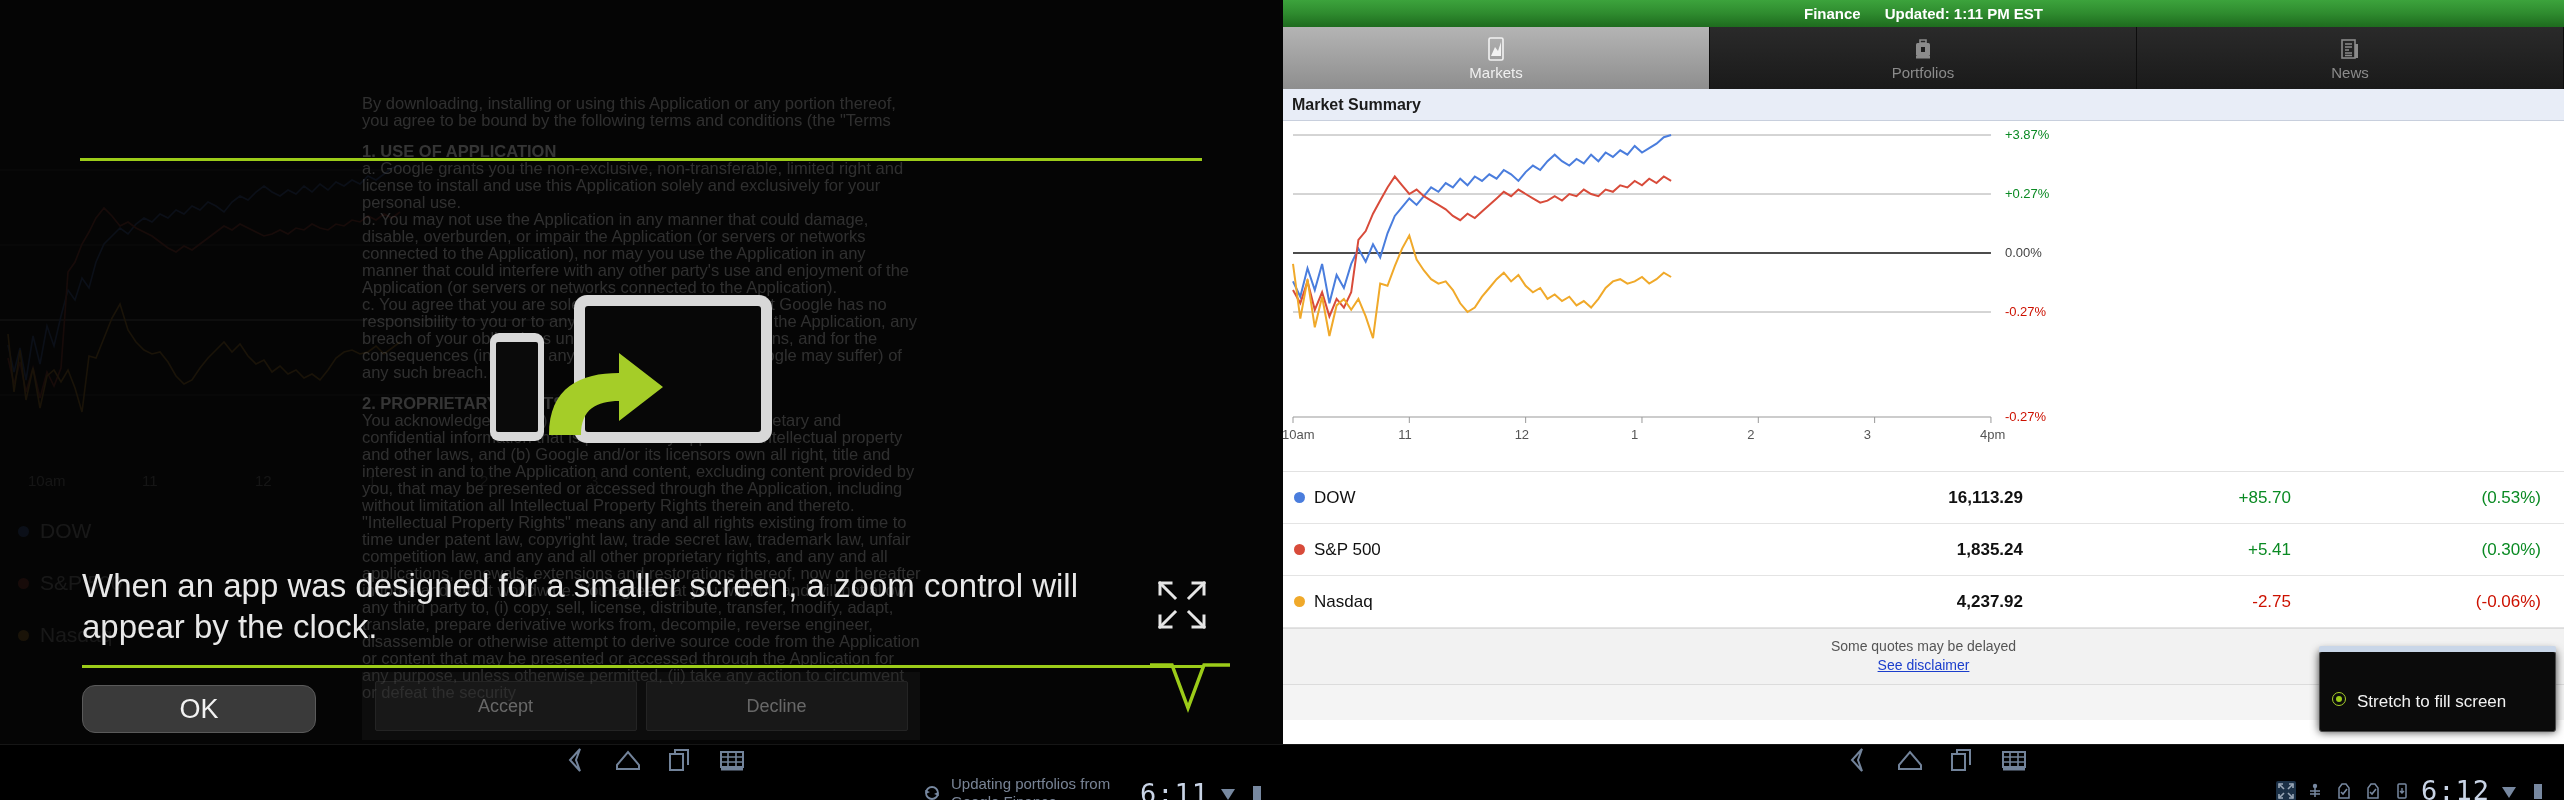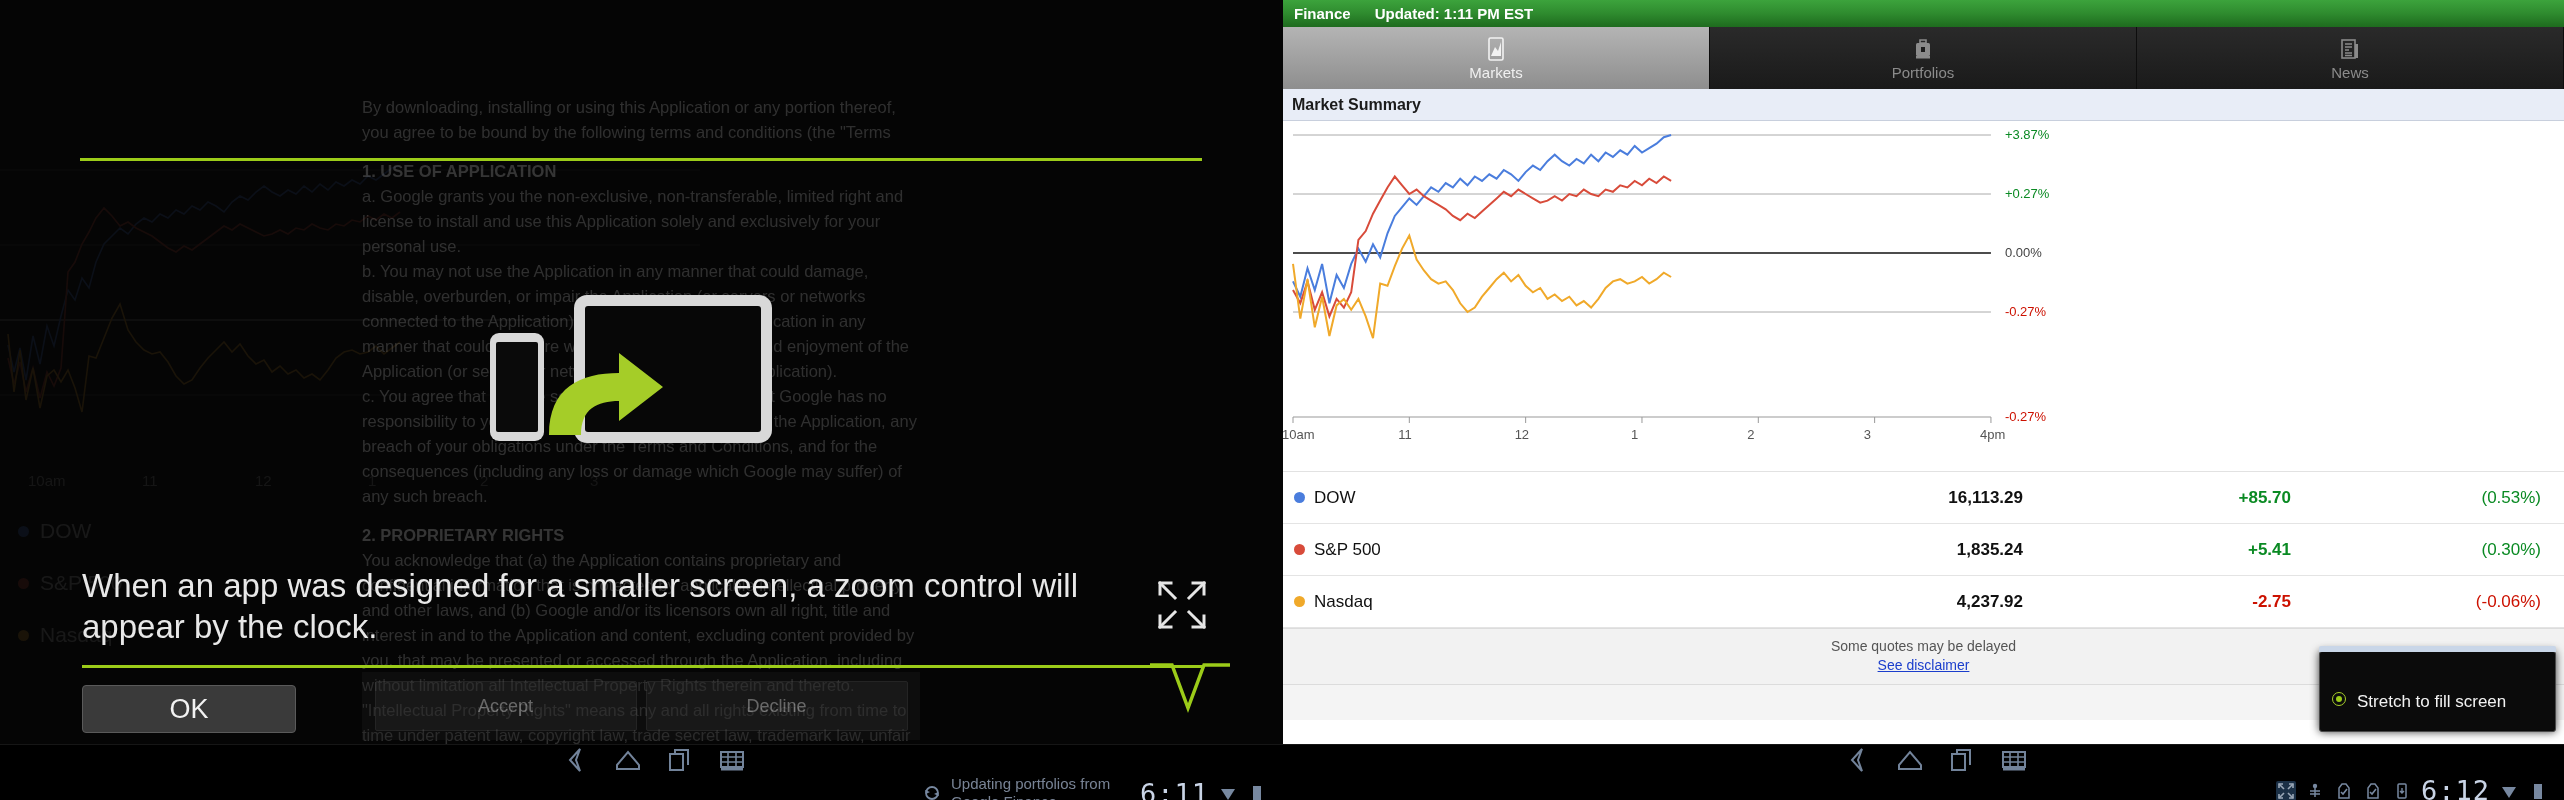--- a/index.html
+++ b/index.html
@@ -30,21 +30,21 @@
   .bg-rows { position:absolute; left:0; top:505px; width:700px; }
   .bg-row {
     position:relative; height:52px; display:flex; align-items:center;
     color:#ddd; font-size:21px; padding-left:18px;
   }
   .bg-dot { width:11px; height:11px; border-radius:50%; margin-right:11px; }
 
   
   .tos {
     position:absolute; left:362px; top:95px; width:560px; height:610px;
-    color:#888; opacity:0.32; font-size:16.5px; line-height:25px;
+    color:#888; opacity:0.32; font-size:16.5px; line-height:17px;
     font-family:"Liberation Sans", sans-serif;
   }
   .tos .hdr { font-weight:bold; color:#9a9a9a; }
   .tos p { margin:0; }
   .tos .gap { height:14px; }
 
   
   .illus { position:absolute; left:490px; top:295px; width:300px; height:175px; }
   .ill-phone {
     position:absolute; left:0; top:38px; width:54px; height:108px;
@@ -91,35 +91,35 @@
   .hint-text {
     position:absolute; left:82px; top:565px; width:1050px;
     color:#e8e8e8; font-size:33px; line-height:41px;
   }
   .hint-rule {
     position:absolute; left:82px; top:665px; width:1120px; height:3px;
     background:#9ccc19;
   }
   .hint-notch { position:absolute; left:1150px; top:660px; width:80px; height:55px; }
   .ok-btn {
-    position:absolute; left:82px; top:685px; width:214px; height:48px;
-    background:#3a3a3a; border:1px solid #5a5a5a; border-radius:4px;
+    position:absolute; left:82px; top:685px; width:234px; height:48px;
+    background:#3a3a3a; border:1px solid #5a5a5a; border-radius:13px;
     color:#f2f2f2; font-size:27px;
     display:flex; align-items:center; justify-content:center;
   }
   .expand-icon {
     position:absolute; left:1155px; top:578px; width:54px; height:54px;
   }
 
   
   .right { position:relative; width:1281px; height:800px; background:#fff; }
 
   .app-bar {
     height:27px; background:linear-gradient(to bottom,#3ca33c 0%,#2f8c2f 48%,#1e6b1e 100%);
-    display:flex; align-items:center; justify-content:flex-start;
+    display:flex; align-items:center; justify-content:center;
     padding:0 11px; color:#fff; font-size:15px; font-weight:bold;gap:24px;
   }
   .tabs { display:flex; height:62px; background:#1c1c1c; }
   .tab {
     flex:1; display:flex; flex-direction:column; align-items:center;
     justify-content:center; gap:2px; color:#8b8b8b; font-size:15px;
     border-right:1px solid #0d0d0d;
     background:linear-gradient(to bottom,#2a2a2a,#1a1a1a);
   }
   .tab.active {
@@ -140,21 +140,21 @@
   .xlab { position:absolute; font-size:13px; color:#555; }
 
   .quote-rows { border-top:1px solid #e2e2e2; }
   .qrow {
     display:flex; align-items:center; height:52px;
     border-bottom:1px solid #e4e4e4; font-size:17px;
   }
   .q-name { width:470px; display:flex; align-items:center; padding-left:11px; color:#111; }
   .q-dot { width:11px; height:11px; border-radius:50%; margin-right:9px; }
   .q-val { width:270px; text-align:right; font-weight:bold; color:#111; }
-  .q-chg { width:268px; text-align:right;font-weight:bold; }
+  .q-chg { width:268px; text-align:right; }
   .q-pct { width:250px; text-align:right; }
   .up { color:#0a8a23; }
   .down { color:#cc1100; }
 
   .disclaimer {
     background:#f2f2f2; border-top:1px solid #dcdcdc; border-bottom:1px solid #dcdcdc;
     padding:9px 0 11px; text-align:center;
   }
   .disclaimer .d1 { font-size:14px; color:#555; }
   .disclaimer .d2 { font-size:14px; color:#1b3ecc; text-decoration:underline; margin-top:3px; }

